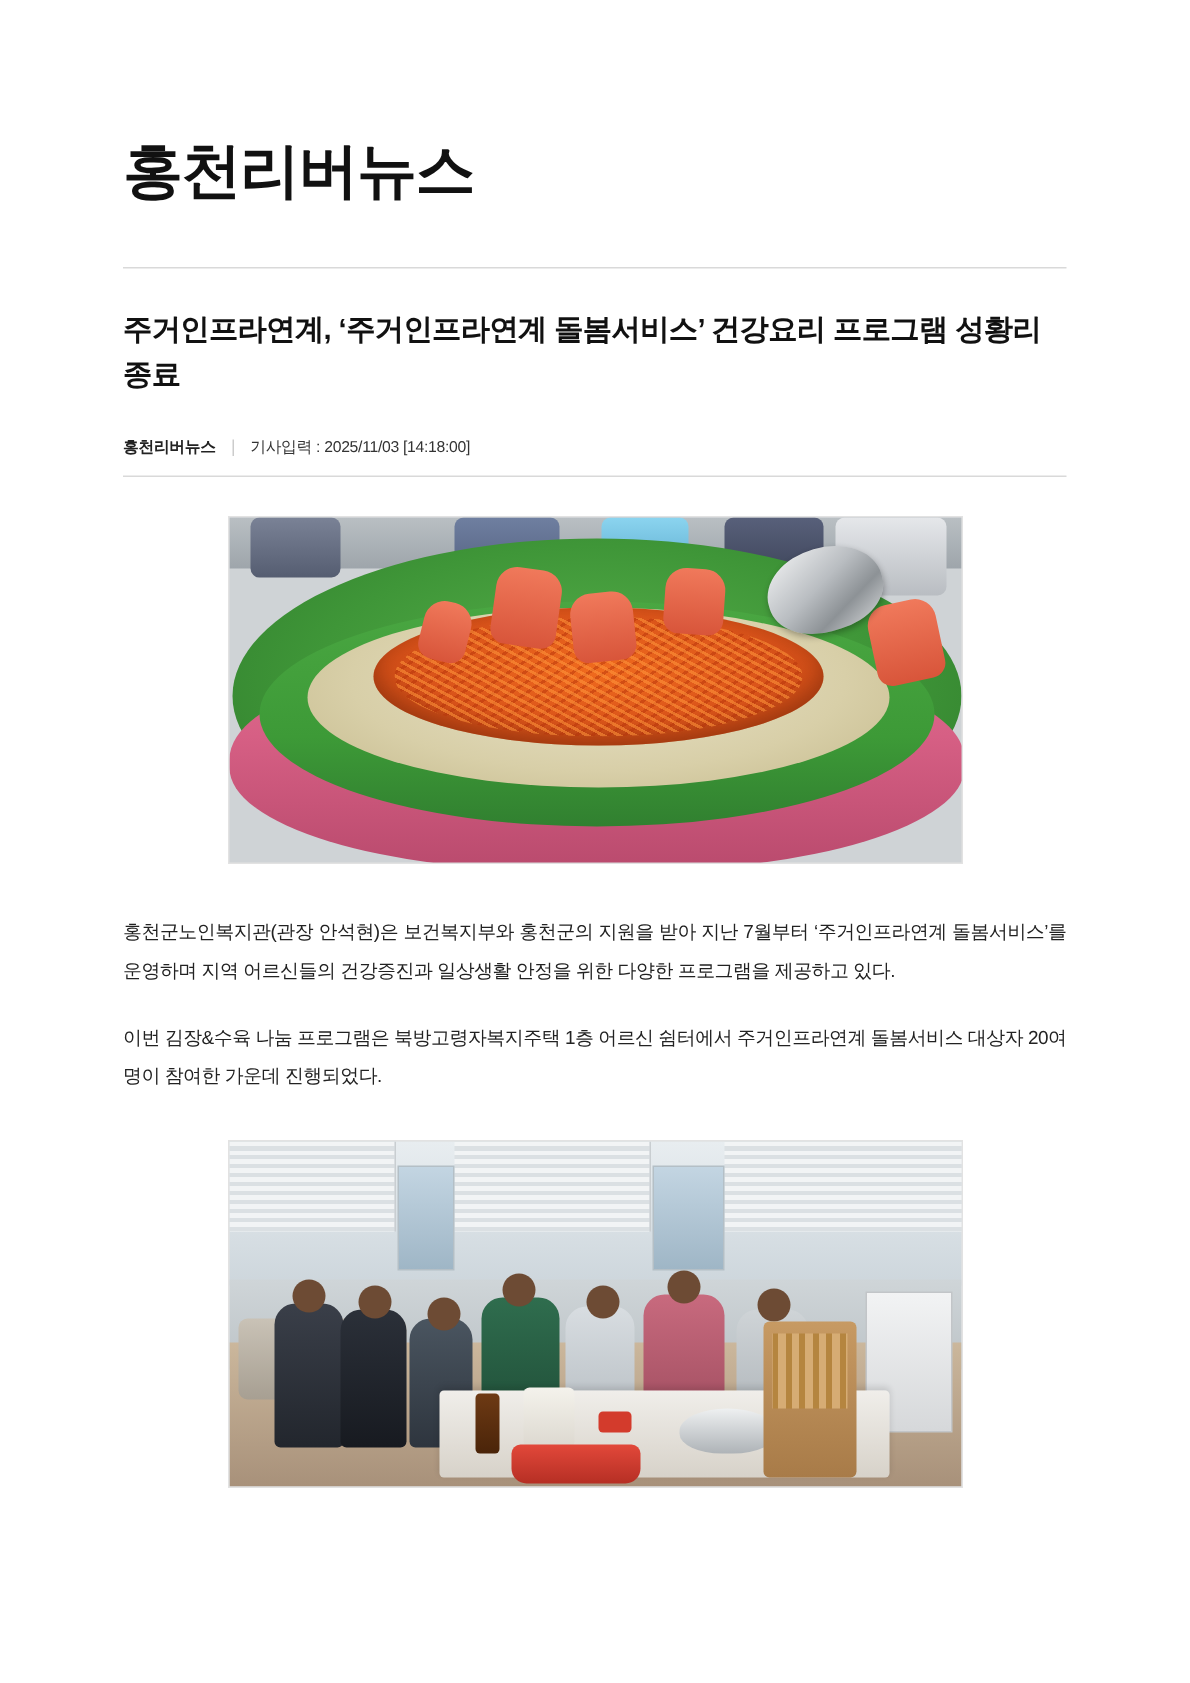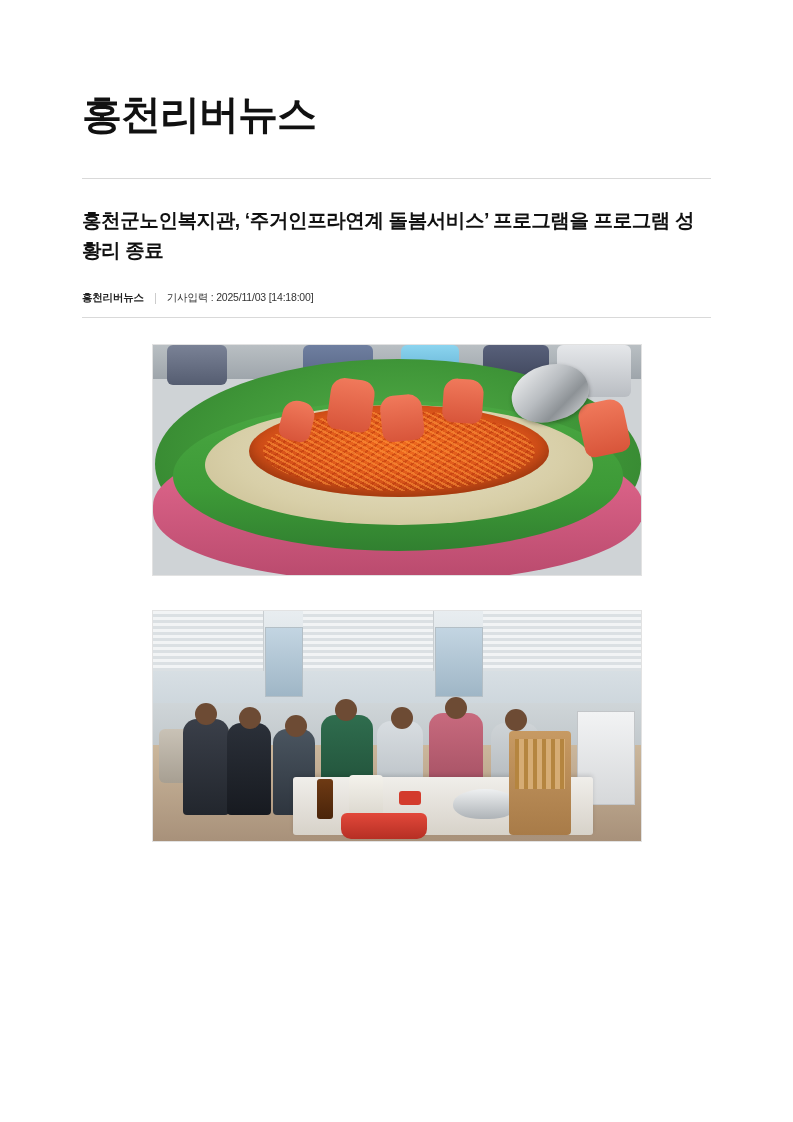--- a/index.html
+++ b/index.html
@@ -280,21 +280,21 @@
 <body>
 
 <div class="page">
 
   <header class="masthead">
     <div class="masthead-logo">홍천리버뉴스</div>
   </header>
 
   <hr class="rule rule-top">
 
-  <h1 class="headline">홍천군노인복지관, ‘주거인프라연계 돌봄서비스’ 프로그램을 프로그램 성황리 종료</h1>
+  <h1 class="headline">주거인프라연계, ‘주거인프라연계 돌봄서비스’ 건강요리 프로그램 성황리 종료</h1>
 
   <div class="byline">
     <span class="byline-source">홍천리버뉴스</span>
     <span class="byline-sep"></span>
     <span class="byline-date">기사입력 : 2025/11/03 [14:18:00]</span>
   </div>
 
   <hr class="rule rule-byline">
 
   <figure class="figure-top">
@@ -313,20 +313,22 @@
       <div class="glove g5"></div>
       <div class="glove g1"></div>
       <div class="glove g2"></div>
       <div class="glove g3"></div>
       <div class="glove g4"></div>
       <div class="p1-bowl"></div>
     </div>
   </figure>
 
   <div class="article-body">
+    <p>홍천군노인복지관(관장 안석현)은 보건복지부와 홍천군의 지원을 받아 지난 7월부터 ‘주거인프라연계 돌봄서비스’를 운영하며 지역 어르신들의 건강증진과 일상생활 안정을 위한 다양한 프로그램을 제공하고 있다.</p>
+    <p>이번 김장&amp;수육 나눔 프로그램은 북방고령자복지주택 1층 어르신 쉼터에서 주거인프라연계 돌봄서비스 대상자 20여 명이 참여한 가운데 진행되었다.</p>
   </div>
 
   <figure class="figure-bottom">
     <div class="photo photo-room">
       <div class="p2-window"></div>
       <div class="p2-blind b1"></div>
       <div class="p2-blind b2"></div>
       <div class="p2-blind b3"></div>
       <div class="p2-glass gl1"></div>
       <div class="p2-glass gl2"></div>

